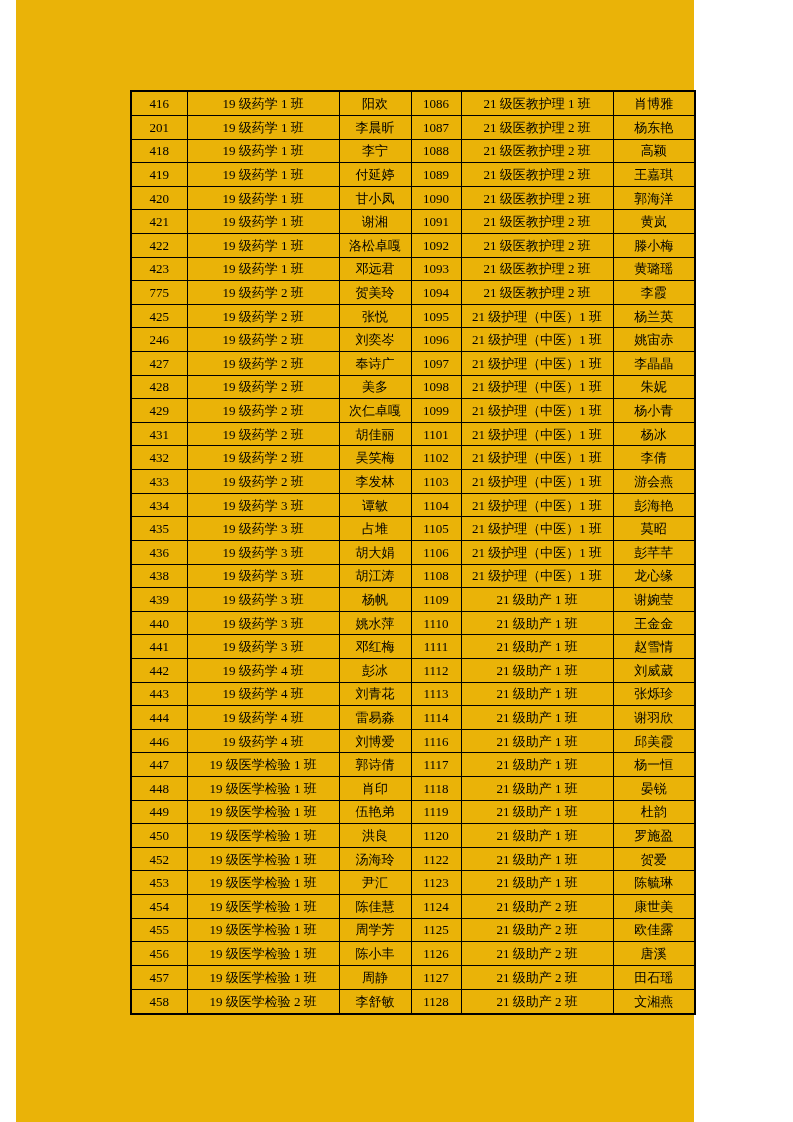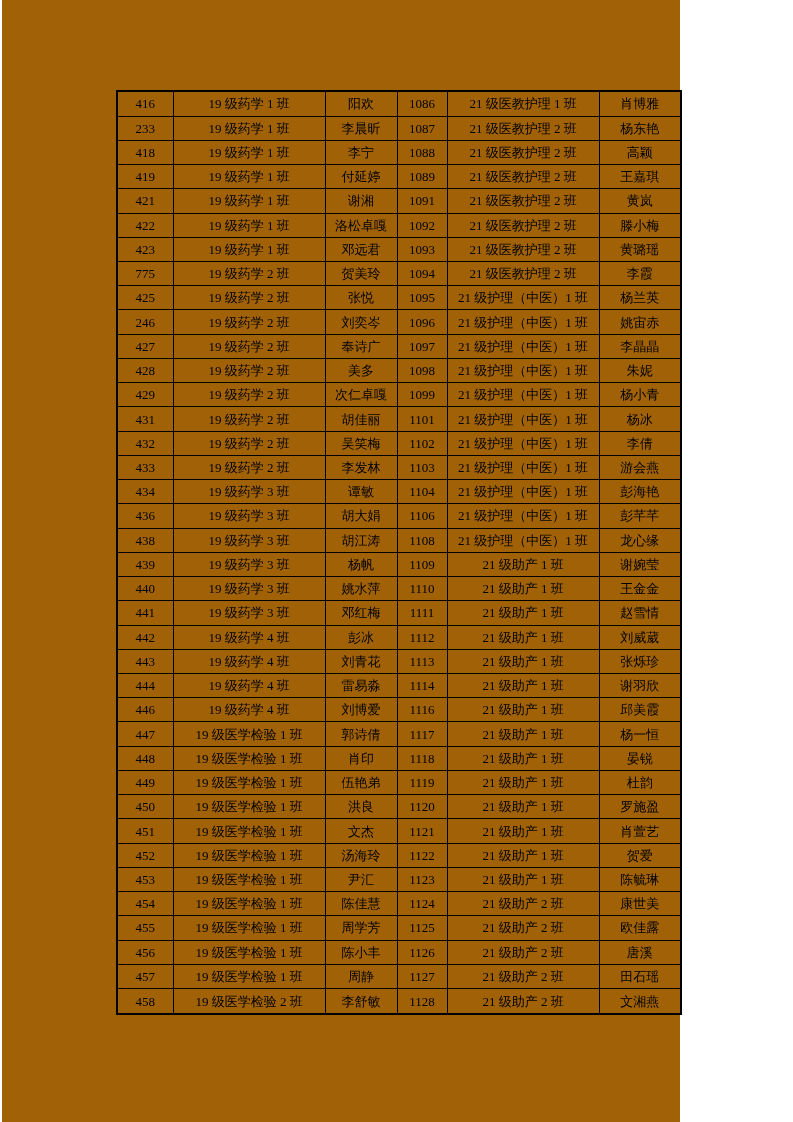--- a/index.html
+++ b/index.html
@@ -9,24 +9,24 @@
   }
   body {
     width: 793px;
     height: 1122px;
     position: relative;
     font-family: "Liberation Serif", "DejaVu Serif", serif;
     color: #000000;
   }
   .page {
     position: absolute;
-    left: 2px; top: 0;
+    left: 16px; top: 0;
     width: 678px;
     height: 1122px;
-    background: #a16207;
+    background: #eab308;
   }
   table.roster {
     position: absolute;
     left: 114px;
     top: 90px;
     width: 566px;
     height: 925px;
     border-collapse: collapse;
     table-layout: fixed;
     border: 2px solid #000000;
@@ -65,21 +65,21 @@
     <tbody>
         <tr>
           <td>416</td>
           <td>19 级药学 1 班</td>
           <td>阳欢</td>
           <td>1086</td>
           <td>21 级医教护理 1 班</td>
           <td>肖博雅</td>
         </tr>
         <tr>
-          <td>233</td>
+          <td>201</td>
           <td>19 级药学 1 班</td>
           <td>李晨昕</td>
           <td>1087</td>
           <td>21 级医教护理 2 班</td>
           <td>杨东艳</td>
         </tr>
         <tr>
           <td>418</td>
           <td>19 级药学 1 班</td>
           <td>李宁</td>
@@ -89,20 +89,28 @@
         </tr>
         <tr>
           <td>419</td>
           <td>19 级药学 1 班</td>
           <td>付延婷</td>
           <td>1089</td>
           <td>21 级医教护理 2 班</td>
           <td>王嘉琪</td>
         </tr>
         <tr>
+          <td>420</td>
+          <td>19 级药学 1 班</td>
+          <td>甘小凤</td>
+          <td>1090</td>
+          <td>21 级医教护理 2 班</td>
+          <td>郭海洋</td>
+        </tr>
+        <tr>
           <td>421</td>
           <td>19 级药学 1 班</td>
           <td>谢湘</td>
           <td>1091</td>
           <td>21 级医教护理 2 班</td>
           <td>黄岚</td>
         </tr>
         <tr>
           <td>422</td>
           <td>19 级药学 1 班</td>
@@ -191,20 +199,28 @@
           <td>21 级护理（中医）1 班</td>
           <td>游会燕</td>
         </tr>
         <tr>
           <td>434</td>
           <td>19 级药学 3 班</td>
           <td>谭敏</td>
           <td>1104</td>
           <td>21 级护理（中医）1 班</td>
           <td>彭海艳</td>
+        </tr>
+        <tr>
+          <td>435</td>
+          <td>19 级药学 3 班</td>
+          <td>占堆</td>
+          <td>1105</td>
+          <td>21 级护理（中医）1 班</td>
+          <td>莫昭</td>
         </tr>
         <tr>
           <td>436</td>
           <td>19 级药学 3 班</td>
           <td>胡大娟</td>
           <td>1106</td>
           <td>21 级护理（中医）1 班</td>
           <td>彭芊芊</td>
         </tr>
         <tr>
@@ -295,28 +311,20 @@
           <td>21 级助产 1 班</td>
           <td>杜韵</td>
         </tr>
         <tr>
           <td>450</td>
           <td>19 级医学检验 1 班</td>
           <td>洪良</td>
           <td>1120</td>
           <td>21 级助产 1 班</td>
           <td>罗施盈</td>
-        </tr>
-        <tr>
-          <td>451</td>
-          <td>19 级医学检验 1 班</td>
-          <td>文杰</td>
-          <td>1121</td>
-          <td>21 级助产 1 班</td>
-          <td>肖萱艺</td>
         </tr>
         <tr>
           <td>452</td>
           <td>19 级医学检验 1 班</td>
           <td>汤海玲</td>
           <td>1122</td>
           <td>21 级助产 1 班</td>
           <td>贺爱</td>
         </tr>
         <tr>

